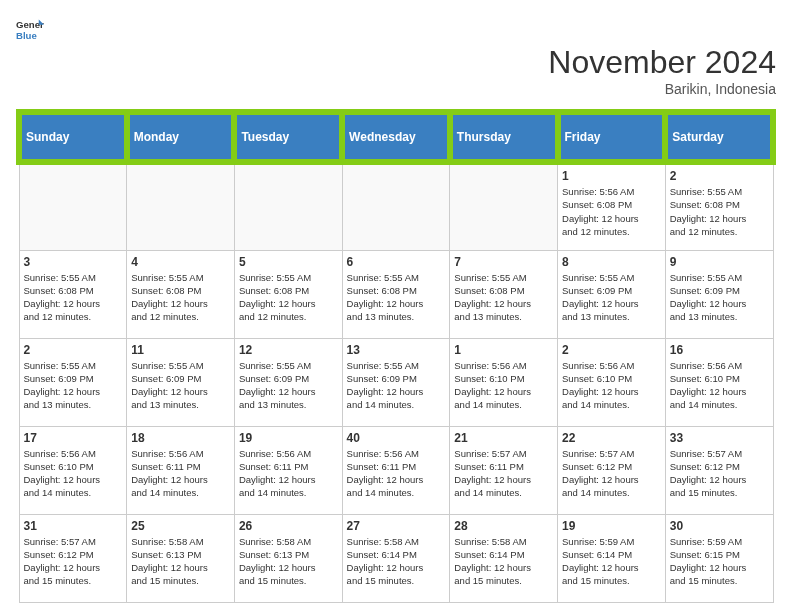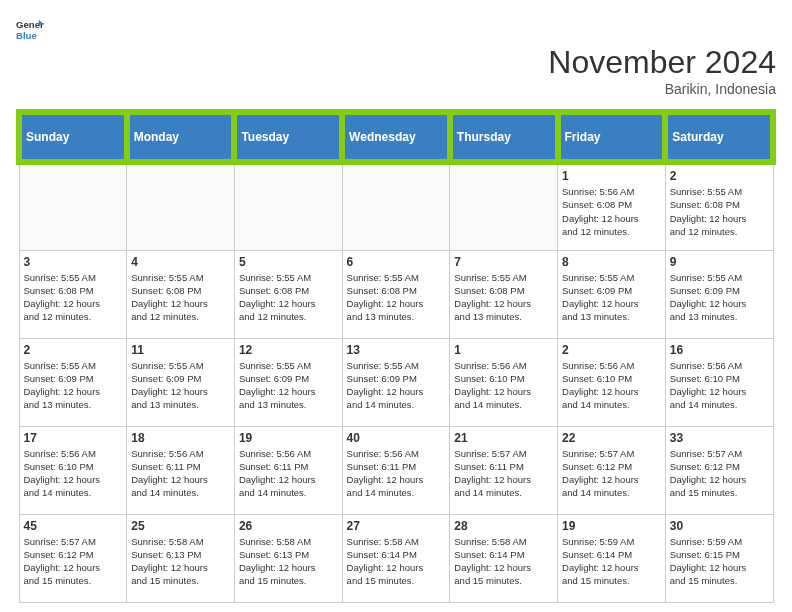--- a/index.html
+++ b/index.html
@@ -276,21 +276,21 @@
         <td>
           <span class="day-number">33</span>
           <div class="day-info" style="white-space: pre-line;">Sunrise: 5:57 AM
 Sunset: 6:12 PM
 Daylight: 12 hours
 and 15 minutes.</div>
         </td>
       </tr>
       <tr>
         <td>
-          <span class="day-number">45</span>
+          <span class="day-number">31</span>
           <div class="day-info" style="white-space: pre-line;">Sunrise: 5:57 AM
 Sunset: 6:12 PM
 Daylight: 12 hours
 and 15 minutes.</div>
         </td>
         <td>
           <span class="day-number">25</span>
           <div class="day-info" style="white-space: pre-line;">Sunrise: 5:58 AM
 Sunset: 6:13 PM
 Daylight: 12 hours

